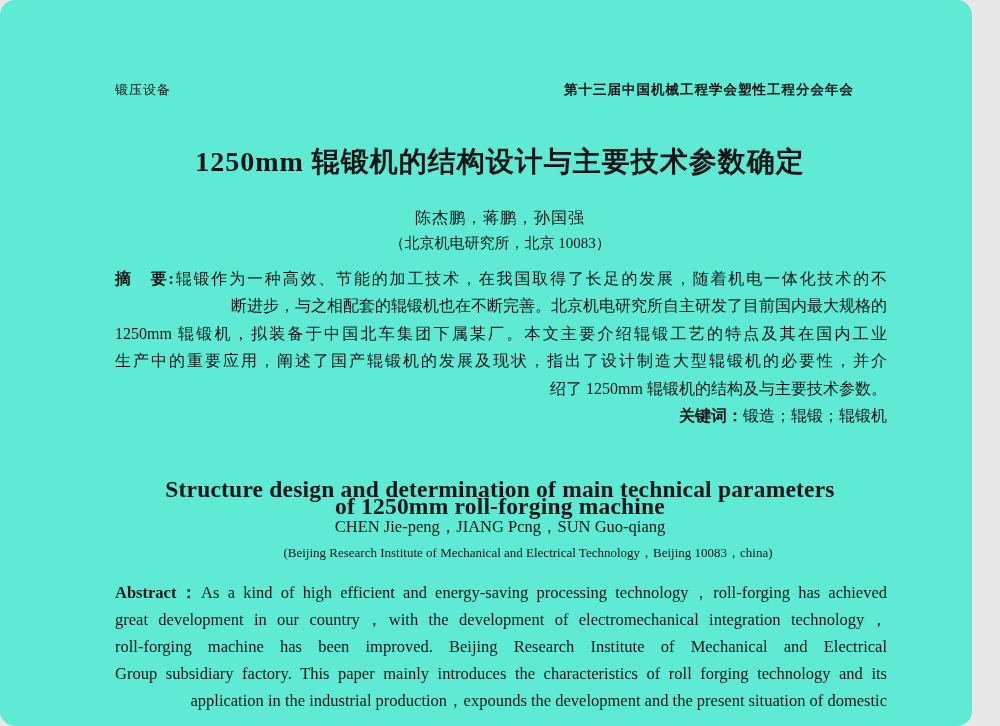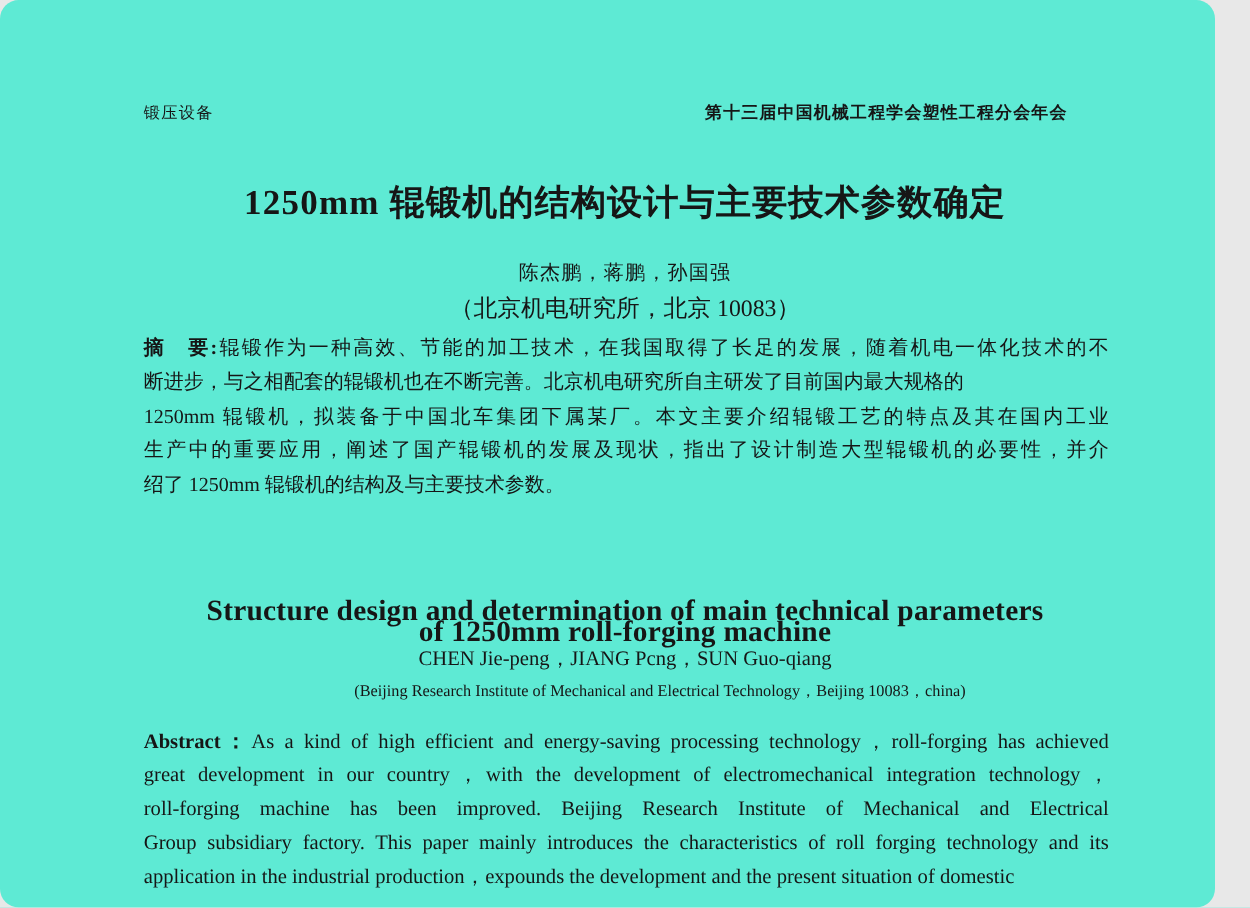--- a/index.html
+++ b/index.html
@@ -12,29 +12,29 @@
     color:#161616;
     border-radius:15px;
   }
   .abs{position:absolute;}
   .center{left:0;width:1000px;text-align:center;}
   .running-header{top:81px;font-size:13px;letter-spacing:1px;}
   .hdr-left{left:115px;}
   .hdr-right{right:118px;font-weight:600;font-size:13.5px;}
   .cn-title{top:143px;font-size:28px;font-weight:700;letter-spacing:1px;text-align:center;}
   .cn-authors{top:208px;font-size:16px;letter-spacing:1px;}
-  .cn-affil{top:234px;font-size:19px;}
+  .cn-affil{top:234px;font-size:15px;}
   .block{
     left:115px;width:772px;
     font-size:16px;
     line-height:27.4px;
   }
   .cn-abstract{top:265px;}
   .en-abstract{top:580px;font-size:16.5px;line-height:26.9px;}
-  .line{white-space:nowrap;}
+  .line{white-space:nowrap;text-align:right;}
   .line.just{
     white-space:normal;
     text-align:justify;
     text-align-last:justify;
   }
   .lbl{font-weight:700;}
   .en-title{font-size:23.5px;font-weight:700;letter-spacing:.2px;margin-top:36px;}
   .en-title-1{top:440px;}
   .en-title-2{top:457px;}
   .en-authors{top:516px;font-size:16.5px;}
@@ -53,20 +53,23 @@
   <div class="abs center cn-affil">（北京机电研究所，北京 10083）</div>
 
   <div class="abs block cn-abstract">
     <div class="line just">
       <span class="lbl">摘　要:</span><span>辊锻作为一种高效、节能的加工技术，在我国取得了长足的发展，随着机电一体化技术的不</span>
     </div>
     <div class="line">断进步，与之相配套的辊锻机也在不断完善。北京机电研究所自主研发了目前国内最大规格的</div>
     <div class="line just">1250mm 辊锻机，拟装备于中国北车集团下属某厂。本文主要介绍辊锻工艺的特点及其在国内工业</div>
     <div class="line just">生产中的重要应用，阐述了国产辊锻机的发展及现状，指出了设计制造大型辊锻机的必要性，并介</div>
     <div class="line">绍了 1250mm 辊锻机的结构及与主要技术参数。</div>
+    <div class="line">
+      <span class="lbl">关键词：</span><span>锻造；辊锻；辊锻机</span>
+    </div>
   </div>
 
   <div class="abs center en-title en-title-1">Structure design and determination of main technical parameters</div>
   <div class="abs center en-title en-title-2">of 1250mm roll-forging machine</div>
   <div class="abs center en-authors">CHEN Jie-peng，JIANG Pcng，SUN Guo-qiang</div>
   <div class="abs center en-affil">(Beijing Research Institute of Mechanical and Electrical Technology，Beijing 10083，china)</div>
 
   <div class="abs block en-abstract">
     <div class="line just">
       <span class="lbl">Abstract：</span><span>As a kind of high efficient and energy-saving processing technology，roll-forging has achieved</span>

